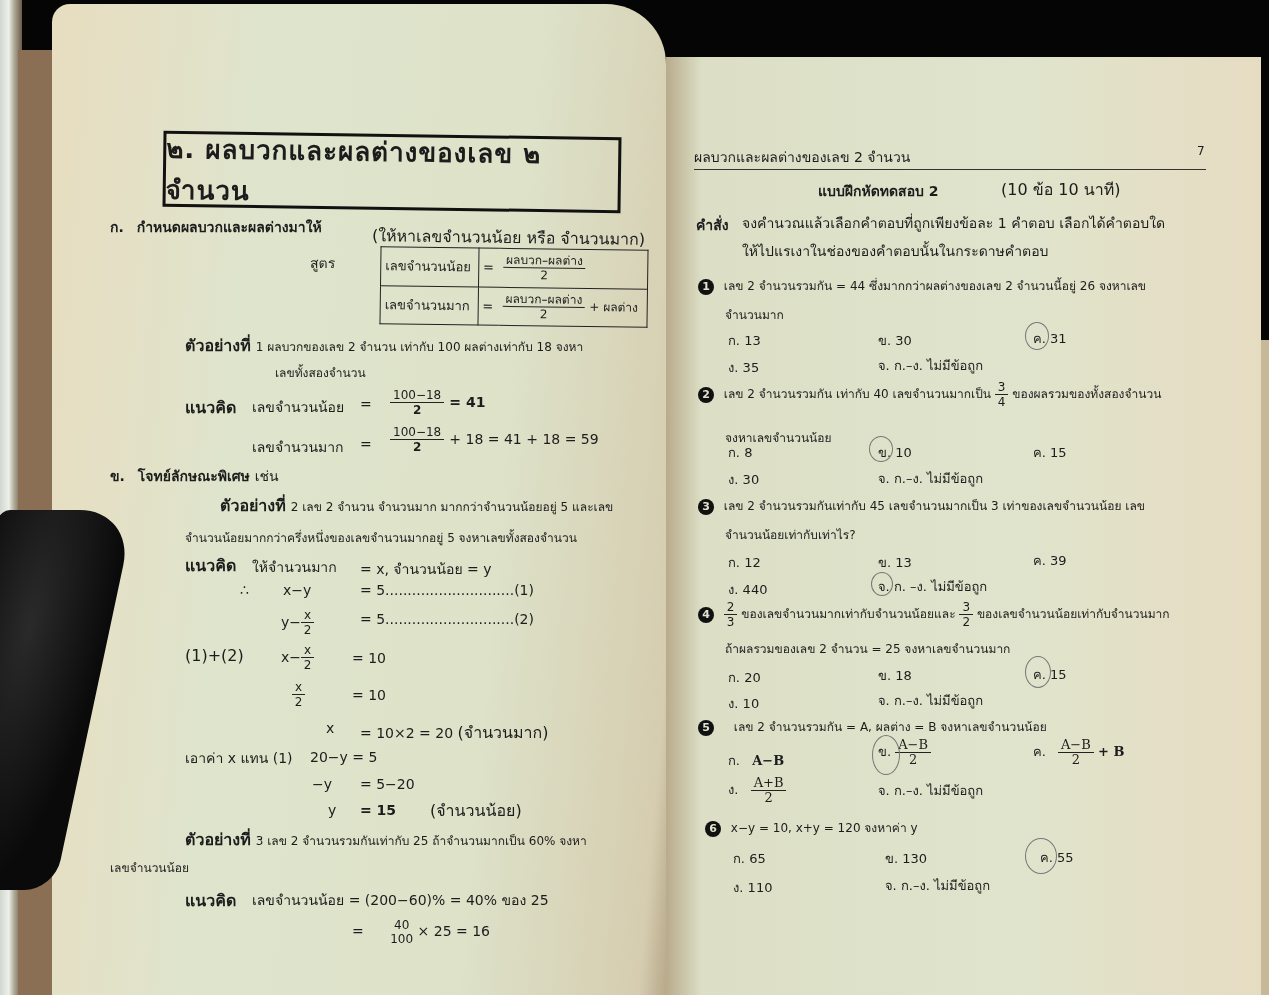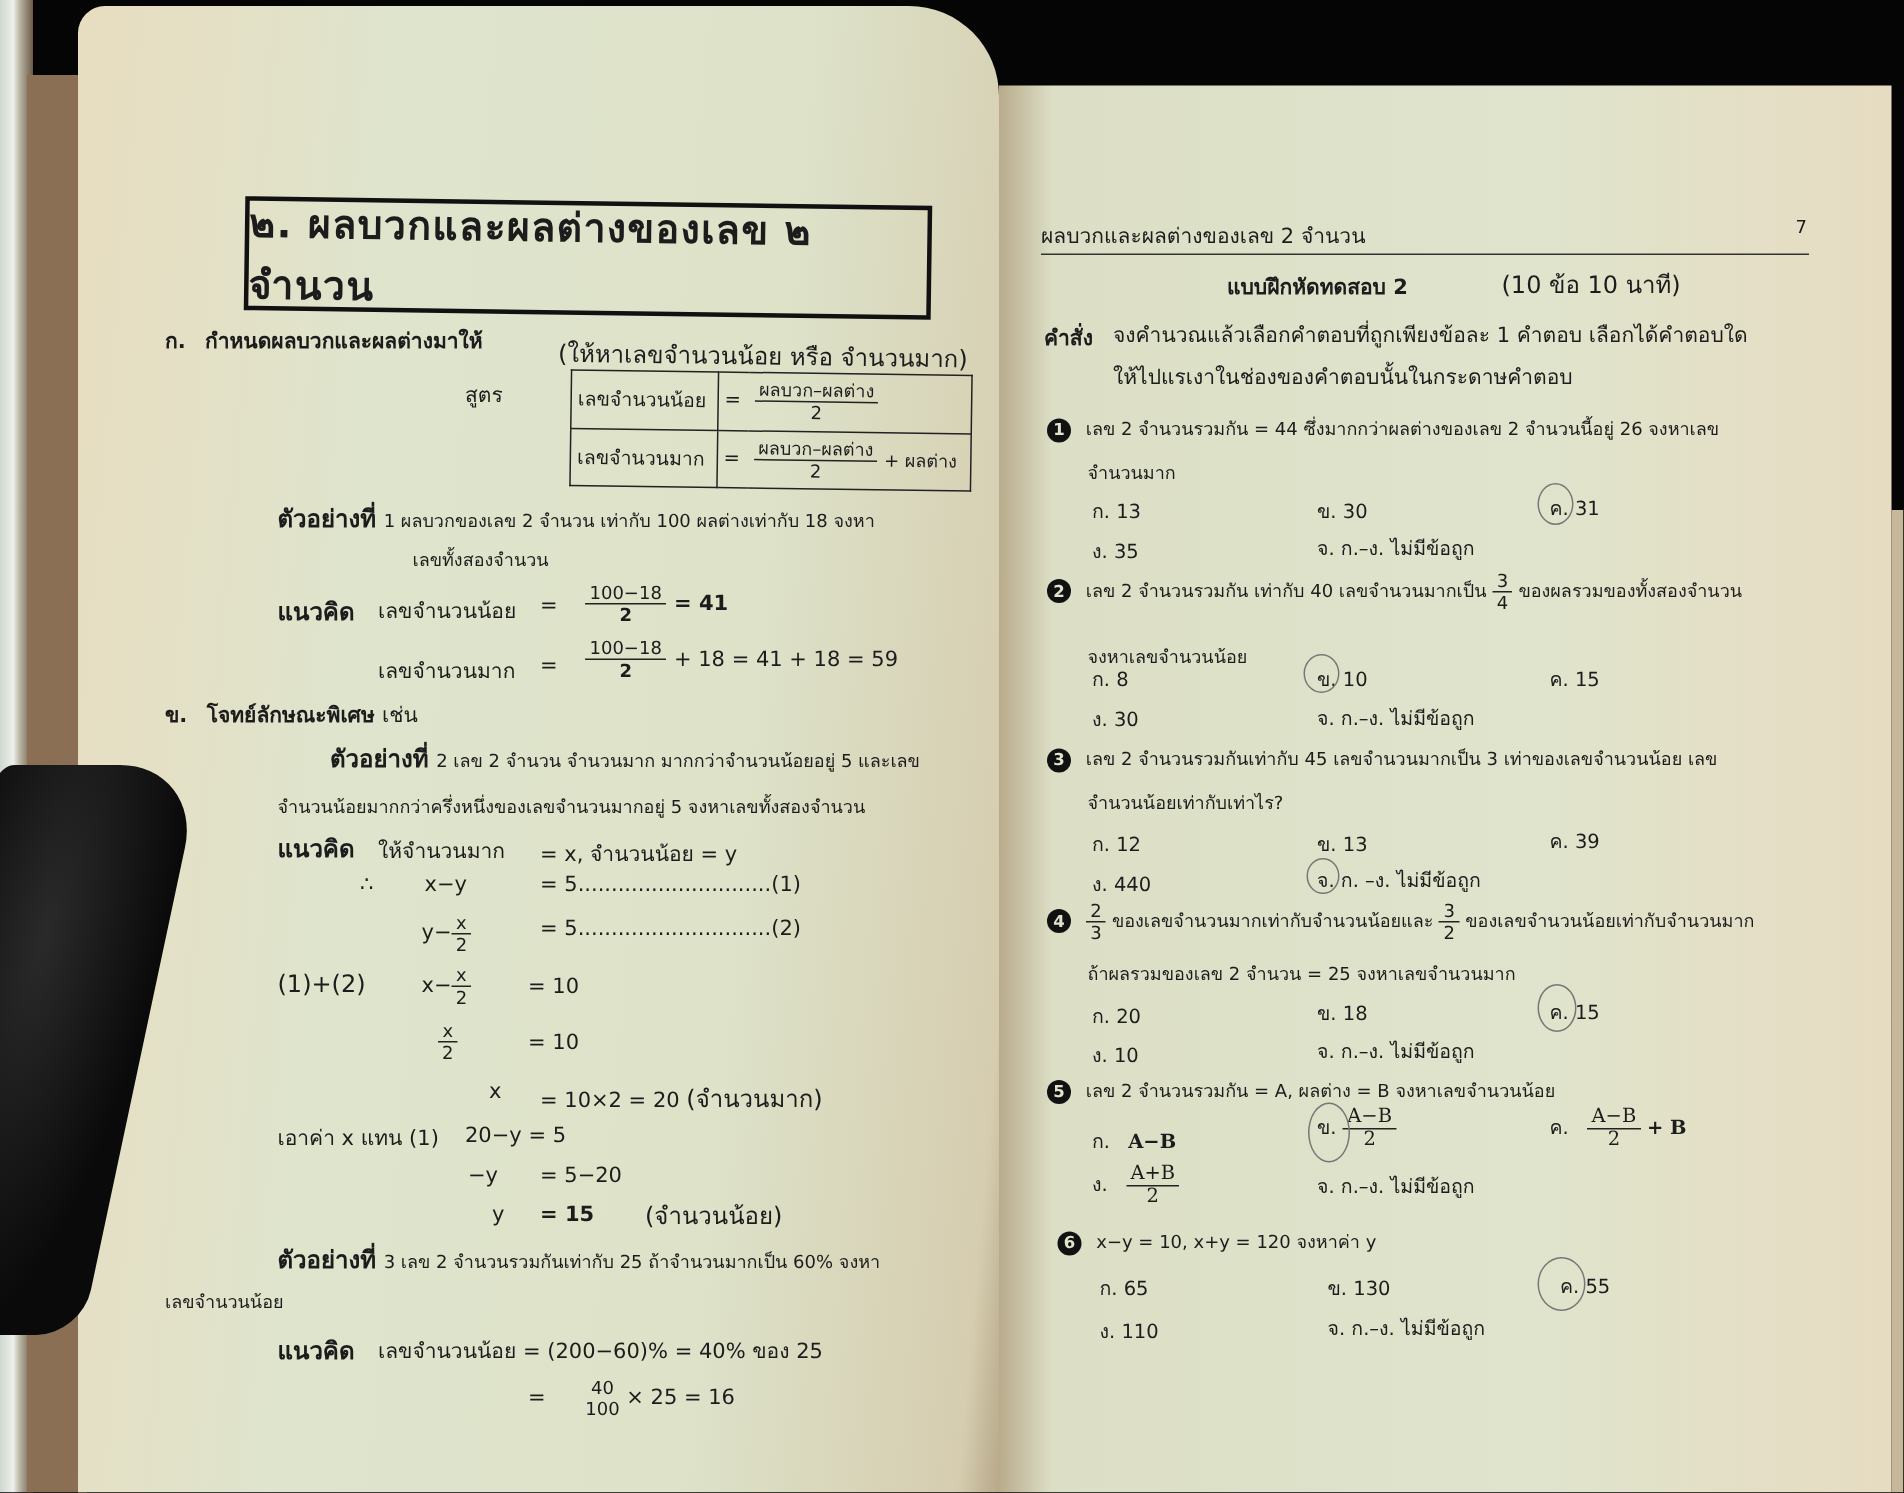--- a/index.html
+++ b/index.html
@@ -247,21 +247,21 @@
 <div class="abs sm" style="left:725px;top:639px;">ถ้าผลรวมของเลข 2 จำนวน = 25 จงหาเลขจำนวนมาก</div>
 <div class="choice" style="left:728px;top:667px;">ก.  20</div>
 <div class="choice" style="left:878px;top:665px;">ข.  18</div>
 <div class="choice" style="left:1033px;top:664px;">ค.  15</div>
 <div class="pencil" style="left:1025px;top:656px;width:24px;height:30px;"></div>
 <div class="choice" style="left:728px;top:693px;">ง.  10</div>
 <div class="choice" style="left:878px;top:690px;">จ. ก.–ง. ไม่มีข้อถูก</div>
 
 <div class="abs sm" style="left:698px;top:717px;">
   <span class="num-circle">5</span>
-  <span style="margin-left:6px;">เลข 2 จำนวนรวมกัน = A, ผลต่าง = B จงหาเลขจำนวนน้อย</span>
+  <span style="margin-left:16px;">เลข 2 จำนวนรวมกัน = A, ผลต่าง = B จงหาเลขจำนวนน้อย</span>
 </div>
 <div class="choice" style="left:728px;top:750px;">
   <span>ก.</span>
   <span style="margin-left:8px;font-family:'DejaVu Serif',serif;font-weight:bold;">A−B</span>
 </div>
 <div class="choice" style="left:878px;top:738px;">
   <span>ข.</span>
   <span class="frac" style="font-family:'DejaVu Serif',serif;font-size:13px;">
       <span class="num">A−B</span>
       <span>2</span>

